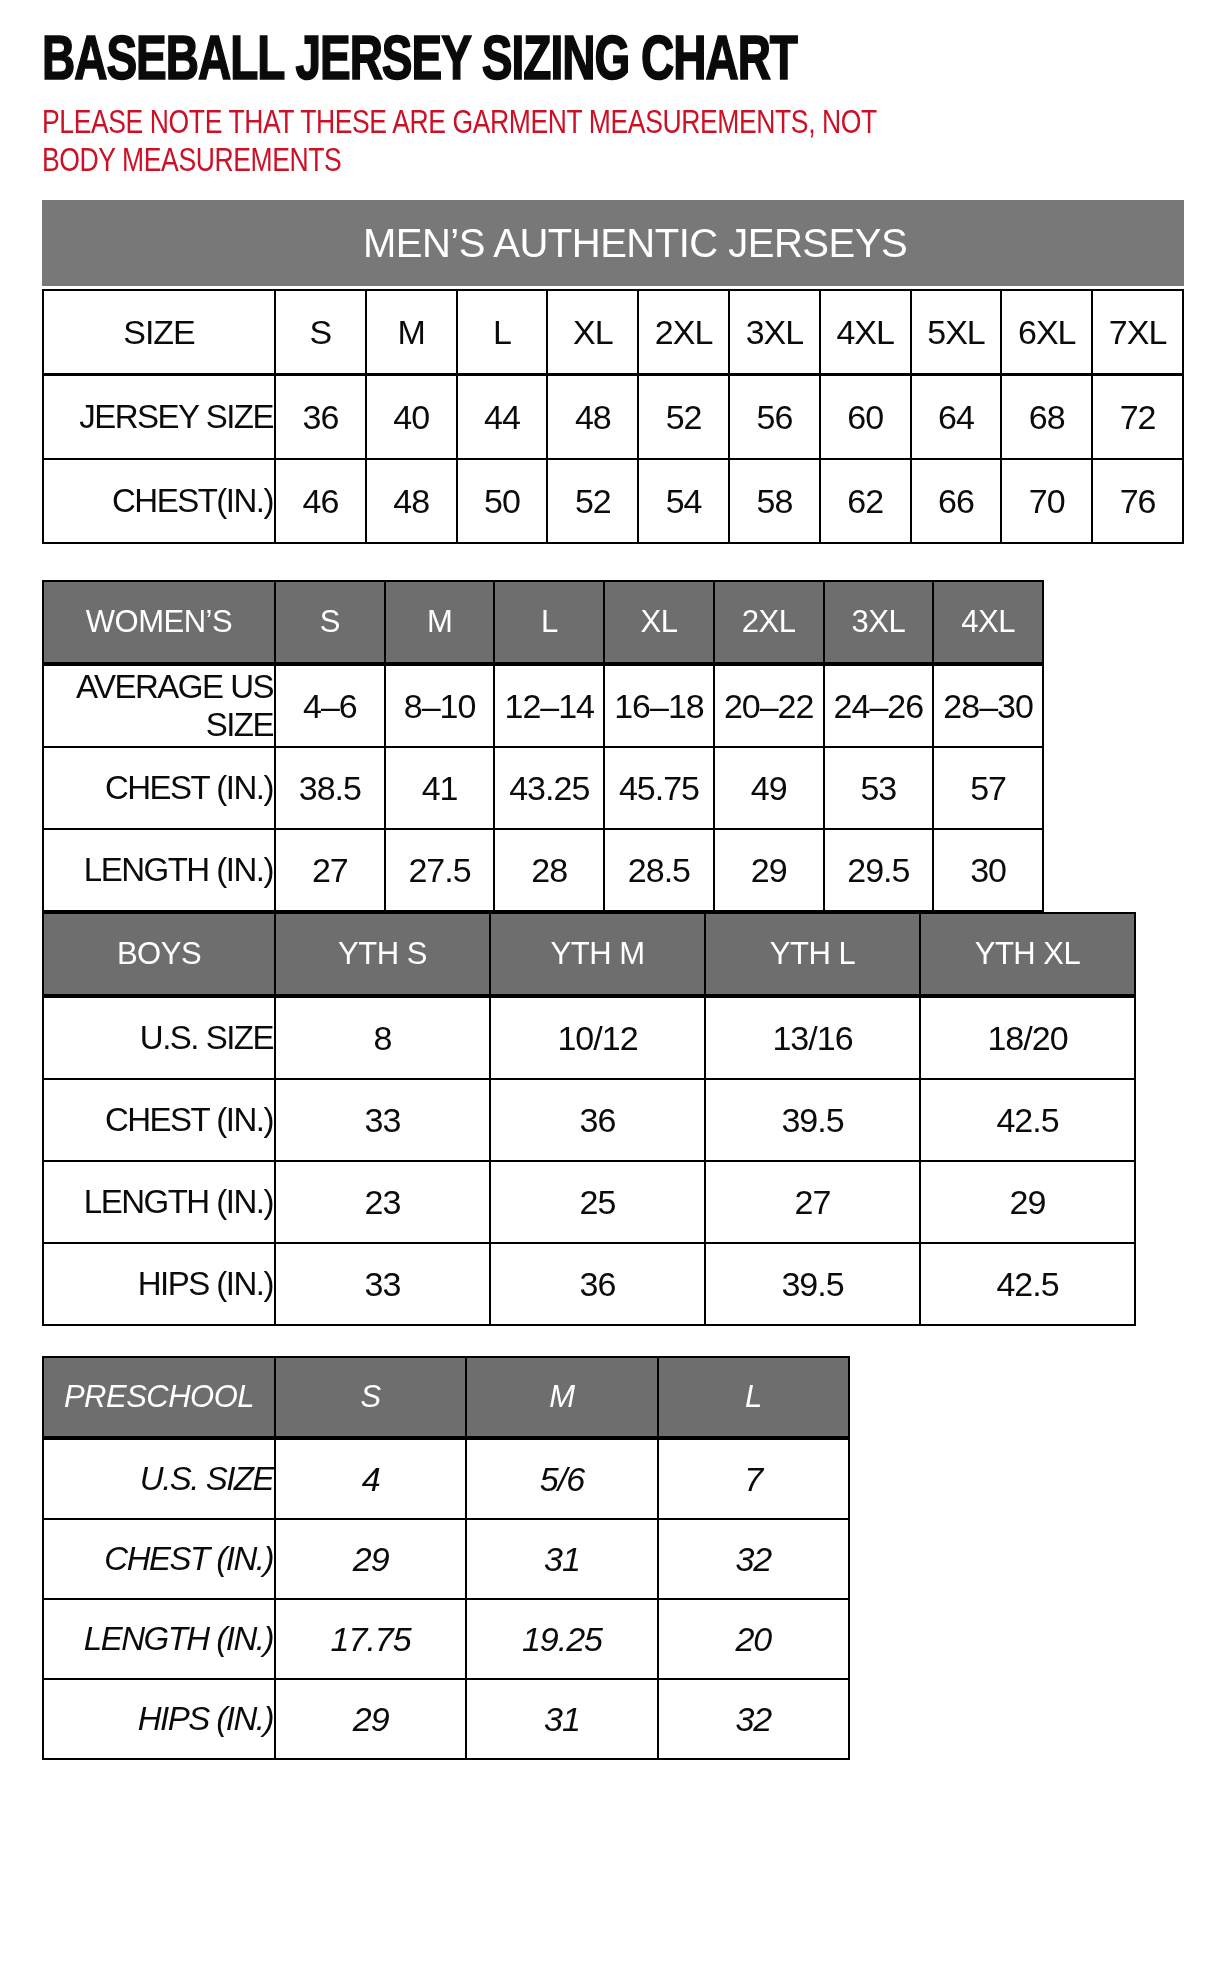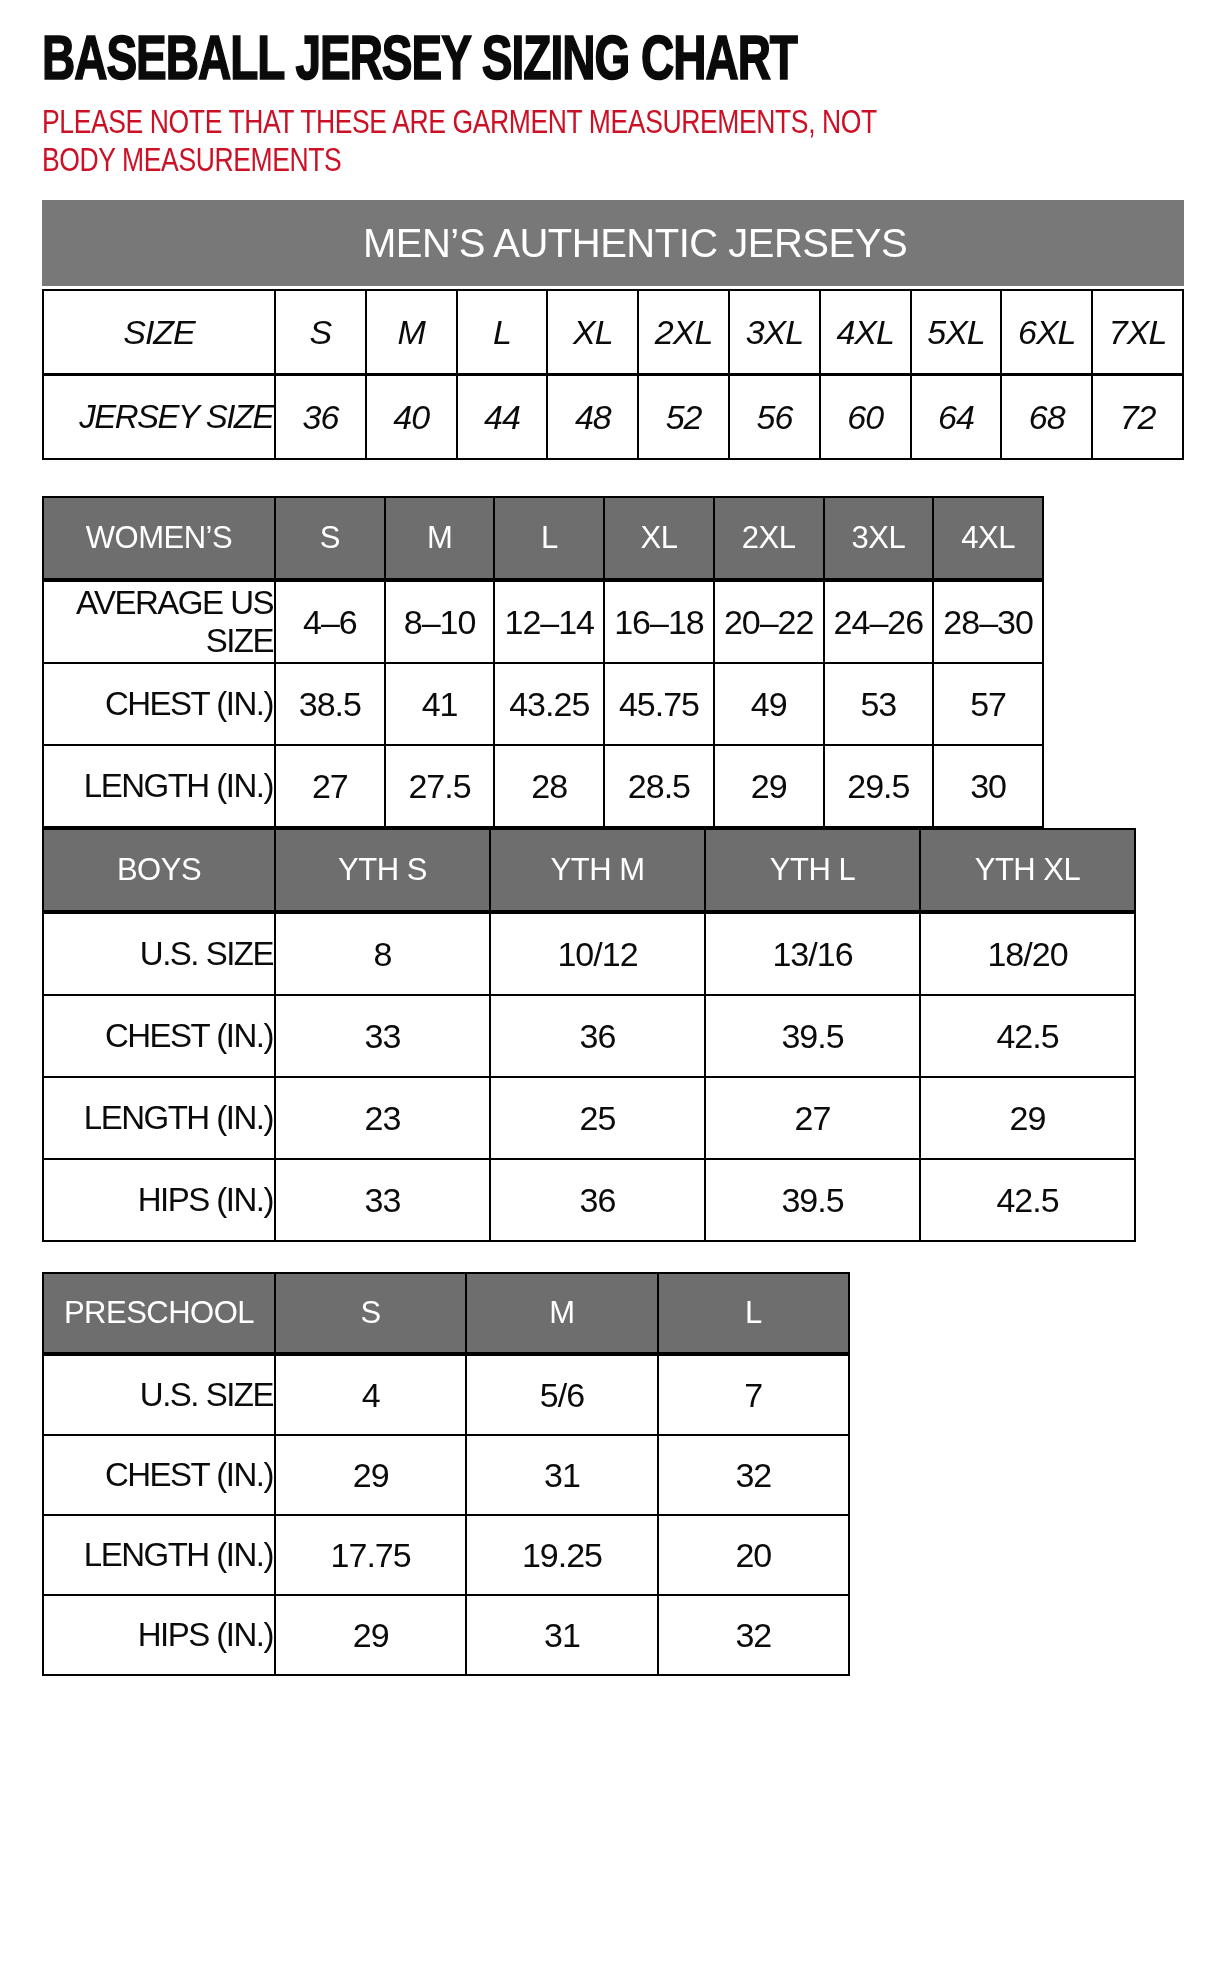--- a/index.html
+++ b/index.html
@@ -55,27 +55,27 @@
   tr.header-row.gray th{
     background:var(--header-gray);color:var(--header-text);
     font-size:31px;letter-spacing:-0.5px;
     border-bottom-width:4px;
   }
   tr.header-row.plain th{
     background:#ffffff;color:var(--text);
     font-size:34px;letter-spacing:-1px;
     border-bottom-width:3px;
   }
-  #table-mens{width:1142px;font-style:italic;}
+  #table-mens{width:1142px;}
   #table-mens td,#table-mens th{height:80px;}
   #table-womens{width:1002px;margin-top:36px;}
   #table-womens td,#table-womens th{height:78px;}
   #table-boys{width:1094px;}
   #table-boys td,#table-boys th{height:78px;}
-  #table-preschool{width:808px;margin-top:30px;}
+  #table-preschool{width:808px;margin-top:30px;font-style:italic;}
   #table-preschool td,#table-preschool th{height:76px;}
 </style>
 </head>
 <body>
 
 <h1 class="title">BASEBALL JERSEY SIZING CHART</h1>
 
 <p class="note">PLEASE NOTE THAT THESE ARE GARMENT MEASUREMENTS, NOT BODY MEASUREMENTS</p>
 
 <div class="section">
@@ -116,20 +116,33 @@
           <td class="val">40</td>
           <td class="val">44</td>
           <td class="val">48</td>
           <td class="val">52</td>
           <td class="val">56</td>
           <td class="val">60</td>
           <td class="val">64</td>
           <td class="val">68</td>
           <td class="val">72</td>
         </tr>
+        <tr>
+          <td class="lbl">CHEST(IN.)</td>
+          <td class="val">46</td>
+          <td class="val">48</td>
+          <td class="val">50</td>
+          <td class="val">52</td>
+          <td class="val">54</td>
+          <td class="val">58</td>
+          <td class="val">62</td>
+          <td class="val">66</td>
+          <td class="val">70</td>
+          <td class="val">76</td>
+        </tr>
       </tbody>
     </table>
 </div>
 
 <div class="section">
   <table id="table-womens">
       <colgroup>
         <col class="label-col">
         <col>
         <col>

